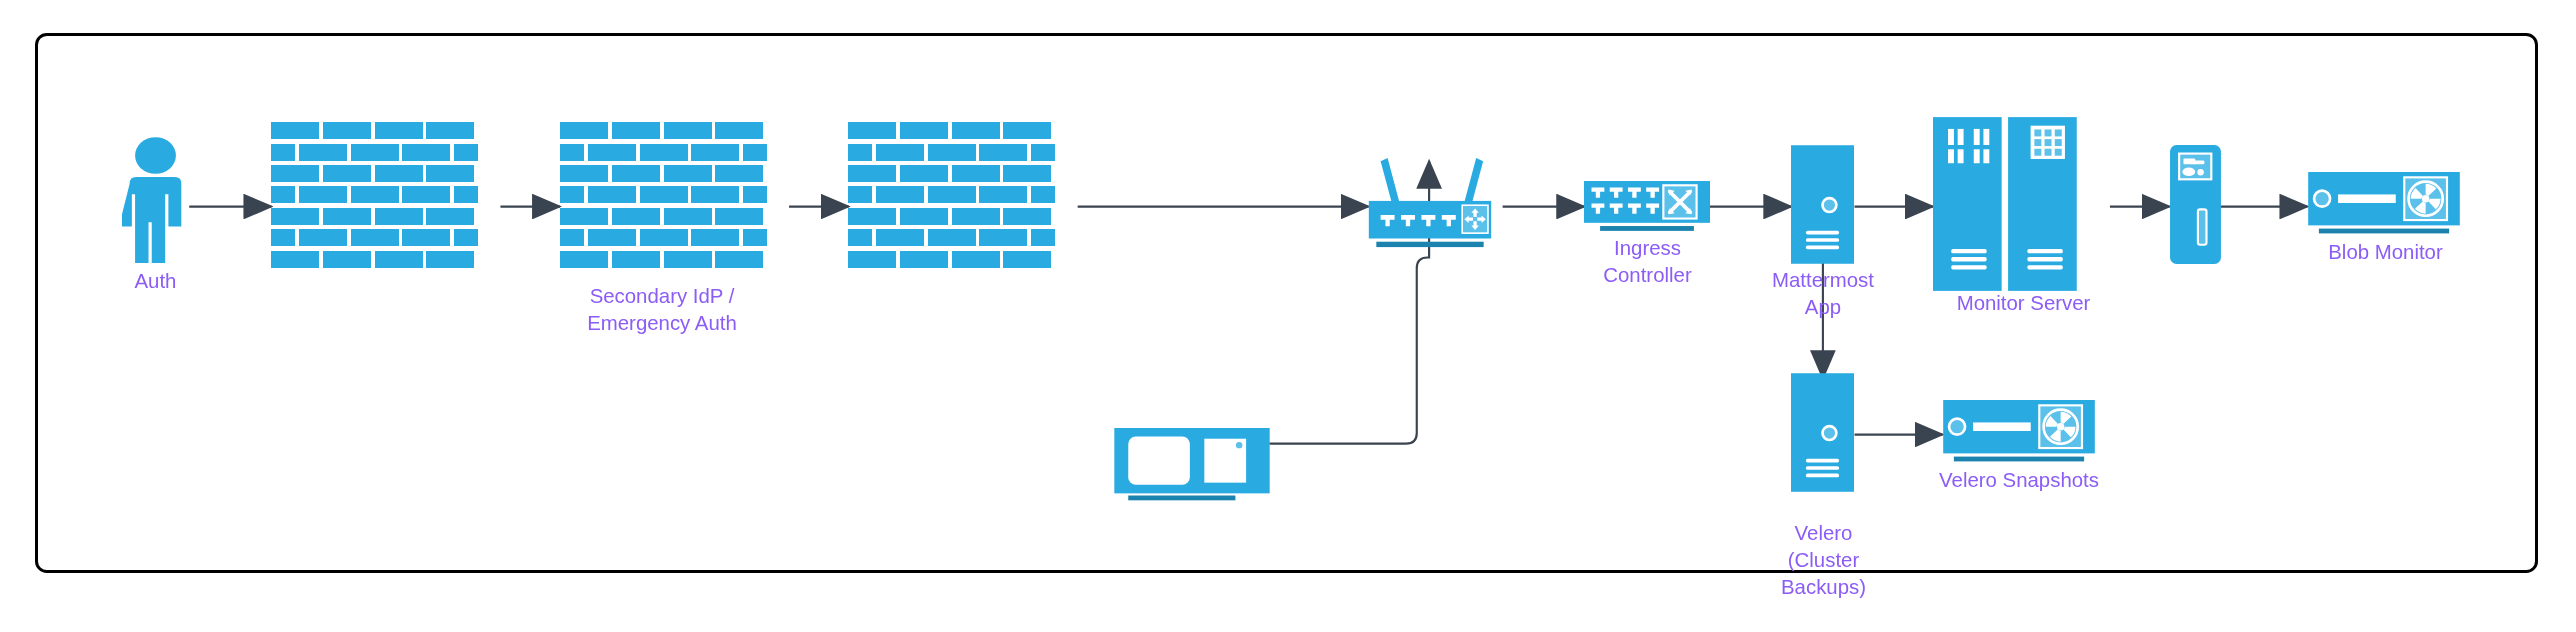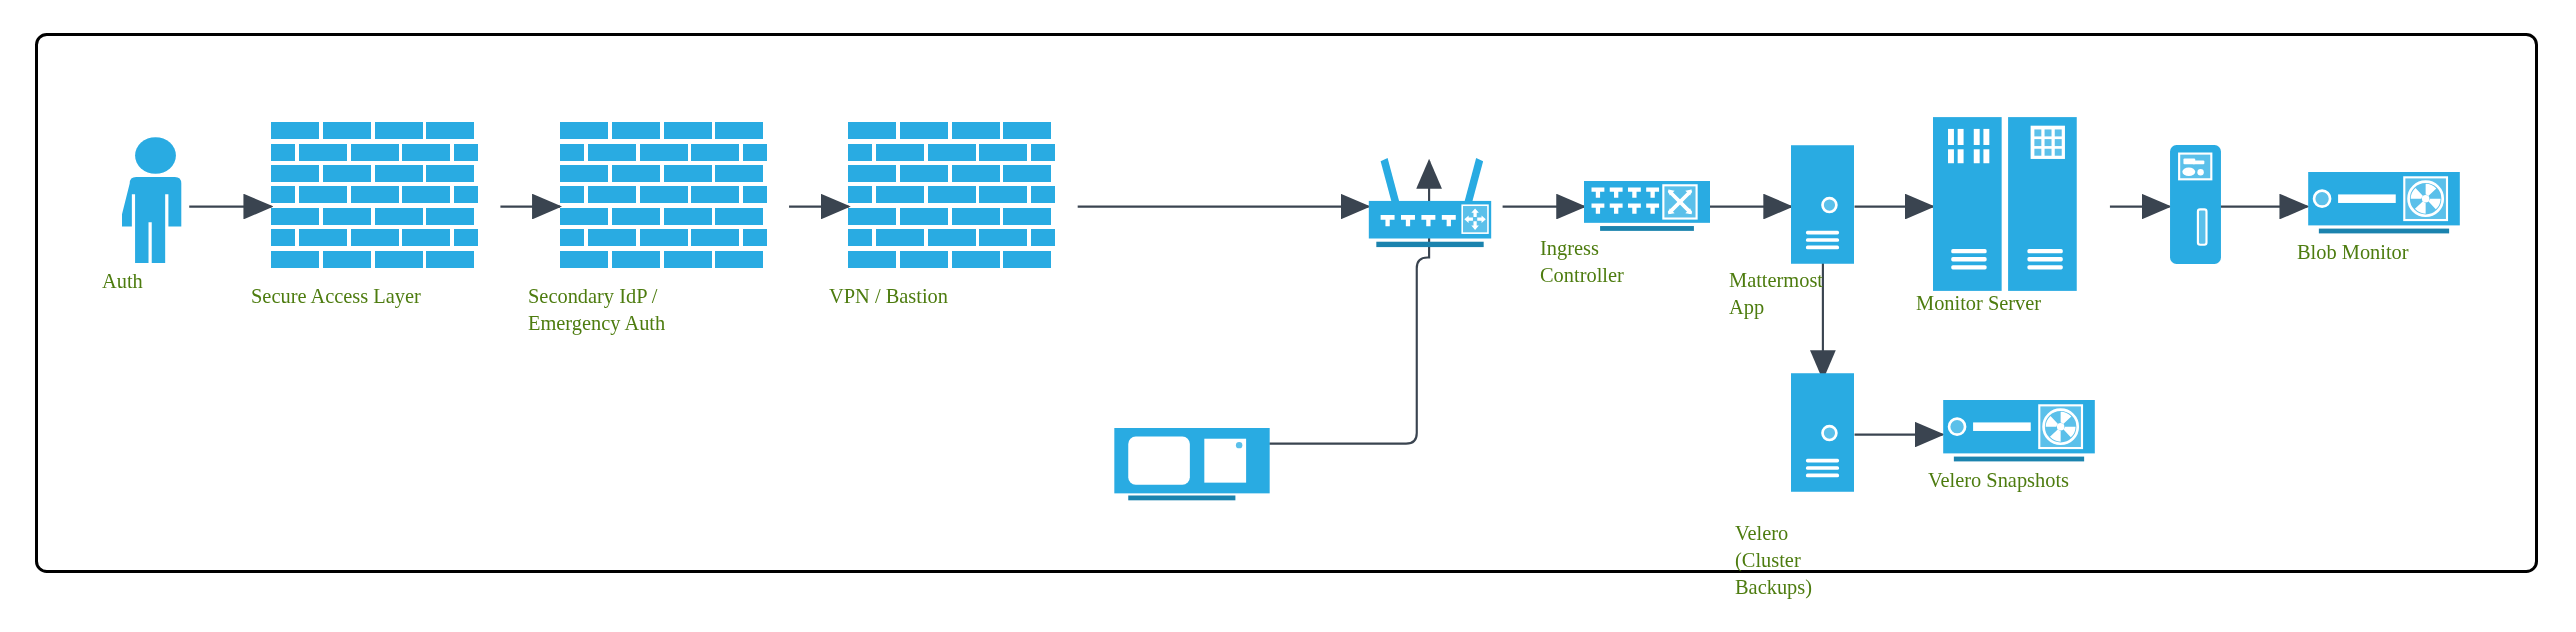--- a/index.html
+++ b/index.html
@@ -36,23 +36,23 @@
     width: 2576px;
     height: 632px;
     overflow: visible;
   }
   .node {
     position: absolute;
     box-sizing: border-box;
   }
   .node-label {
     position: absolute;
-    text-align: left;
-    color: #4d7c0f;
-    font-family: Liberation Serif, serif;
+    text-align: center;
+    color: #8b5cf6;
+    font-family: Liberation Sans, sans-serif;
     font-size: 20.4px;
     line-height: 1.33;
     white-space: pre-line;
     pointer-events: none;
   }
   
   .firewall { position: relative; width: 100%; height: 100%; }
   .brick-row { position: absolute; left: 0; width: 100%; display: flex; }
   .brick { background: #29ABE2; height: 100%; margin-right: 3.8px; }
   .brick:last-child { margin-right: 0; }
@@ -136,21 +136,20 @@
           <div class="brick" style="width:24px"></div>
         </div>
       <div class="brick-row" style="top:129px; height:17px;">
           <div class="brick" style="width:48px"></div>
           <div class="brick" style="width:48px"></div>
           <div class="brick" style="width:48px"></div>
           <div class="brick" style="width:48px"></div>
         </div>
     </div>
   </div>
-  <div class="node-label" style="left:251px; top:283px; width:268px;">Secure Access Layer</div>
 
   <div class="node" style="left:560px; top:122px; width:229px; height:157px;">
     <div class="firewall">
       <div class="brick-row" style="top:0px;   height:17px;">
           <div class="brick" style="width:48px"></div>
           <div class="brick" style="width:48px"></div>
           <div class="brick" style="width:48px"></div>
           <div class="brick" style="width:48px"></div>
         </div>
       <div class="brick-row" style="top:21.5px;  height:17px;">
@@ -239,21 +238,20 @@
           <div class="brick" style="width:24px"></div>
         </div>
       <div class="brick-row" style="top:129px; height:17px;">
           <div class="brick" style="width:48px"></div>
           <div class="brick" style="width:48px"></div>
           <div class="brick" style="width:48px"></div>
           <div class="brick" style="width:48px"></div>
         </div>
     </div>
   </div>
-  <div class="node-label" style="left:829px; top:283px; width:268px;">VPN / Bastion</div>
 
   <div class="node" style="left:1357px; top:146px; width:146px; height:112px;">
     <svg viewBox="0 0 272 208" width="146" height="112">
       <path fill="#29ABE2" d="M44,28 L57,22 L80,108 L67,114 Z"></path>
       <path fill="#29ABE2" d="M222,22 L235,28 L212,114 L199,108 Z"></path>
       <rect x="22" y="102" width="228" height="70" fill="#29ABE2"></rect>
       <g fill="#FFFFFF">
         <path d="M44,128 h26 v9 h-9 v12 h-8 v-12 h-9 z"></path>
         <path d="M82,128 h26 v9 h-9 v12 h-8 v-12 h-9 z"></path>
         <path d="M120,128 h26 v9 h-9 v12 h-8 v-12 h-9 z"></path>

